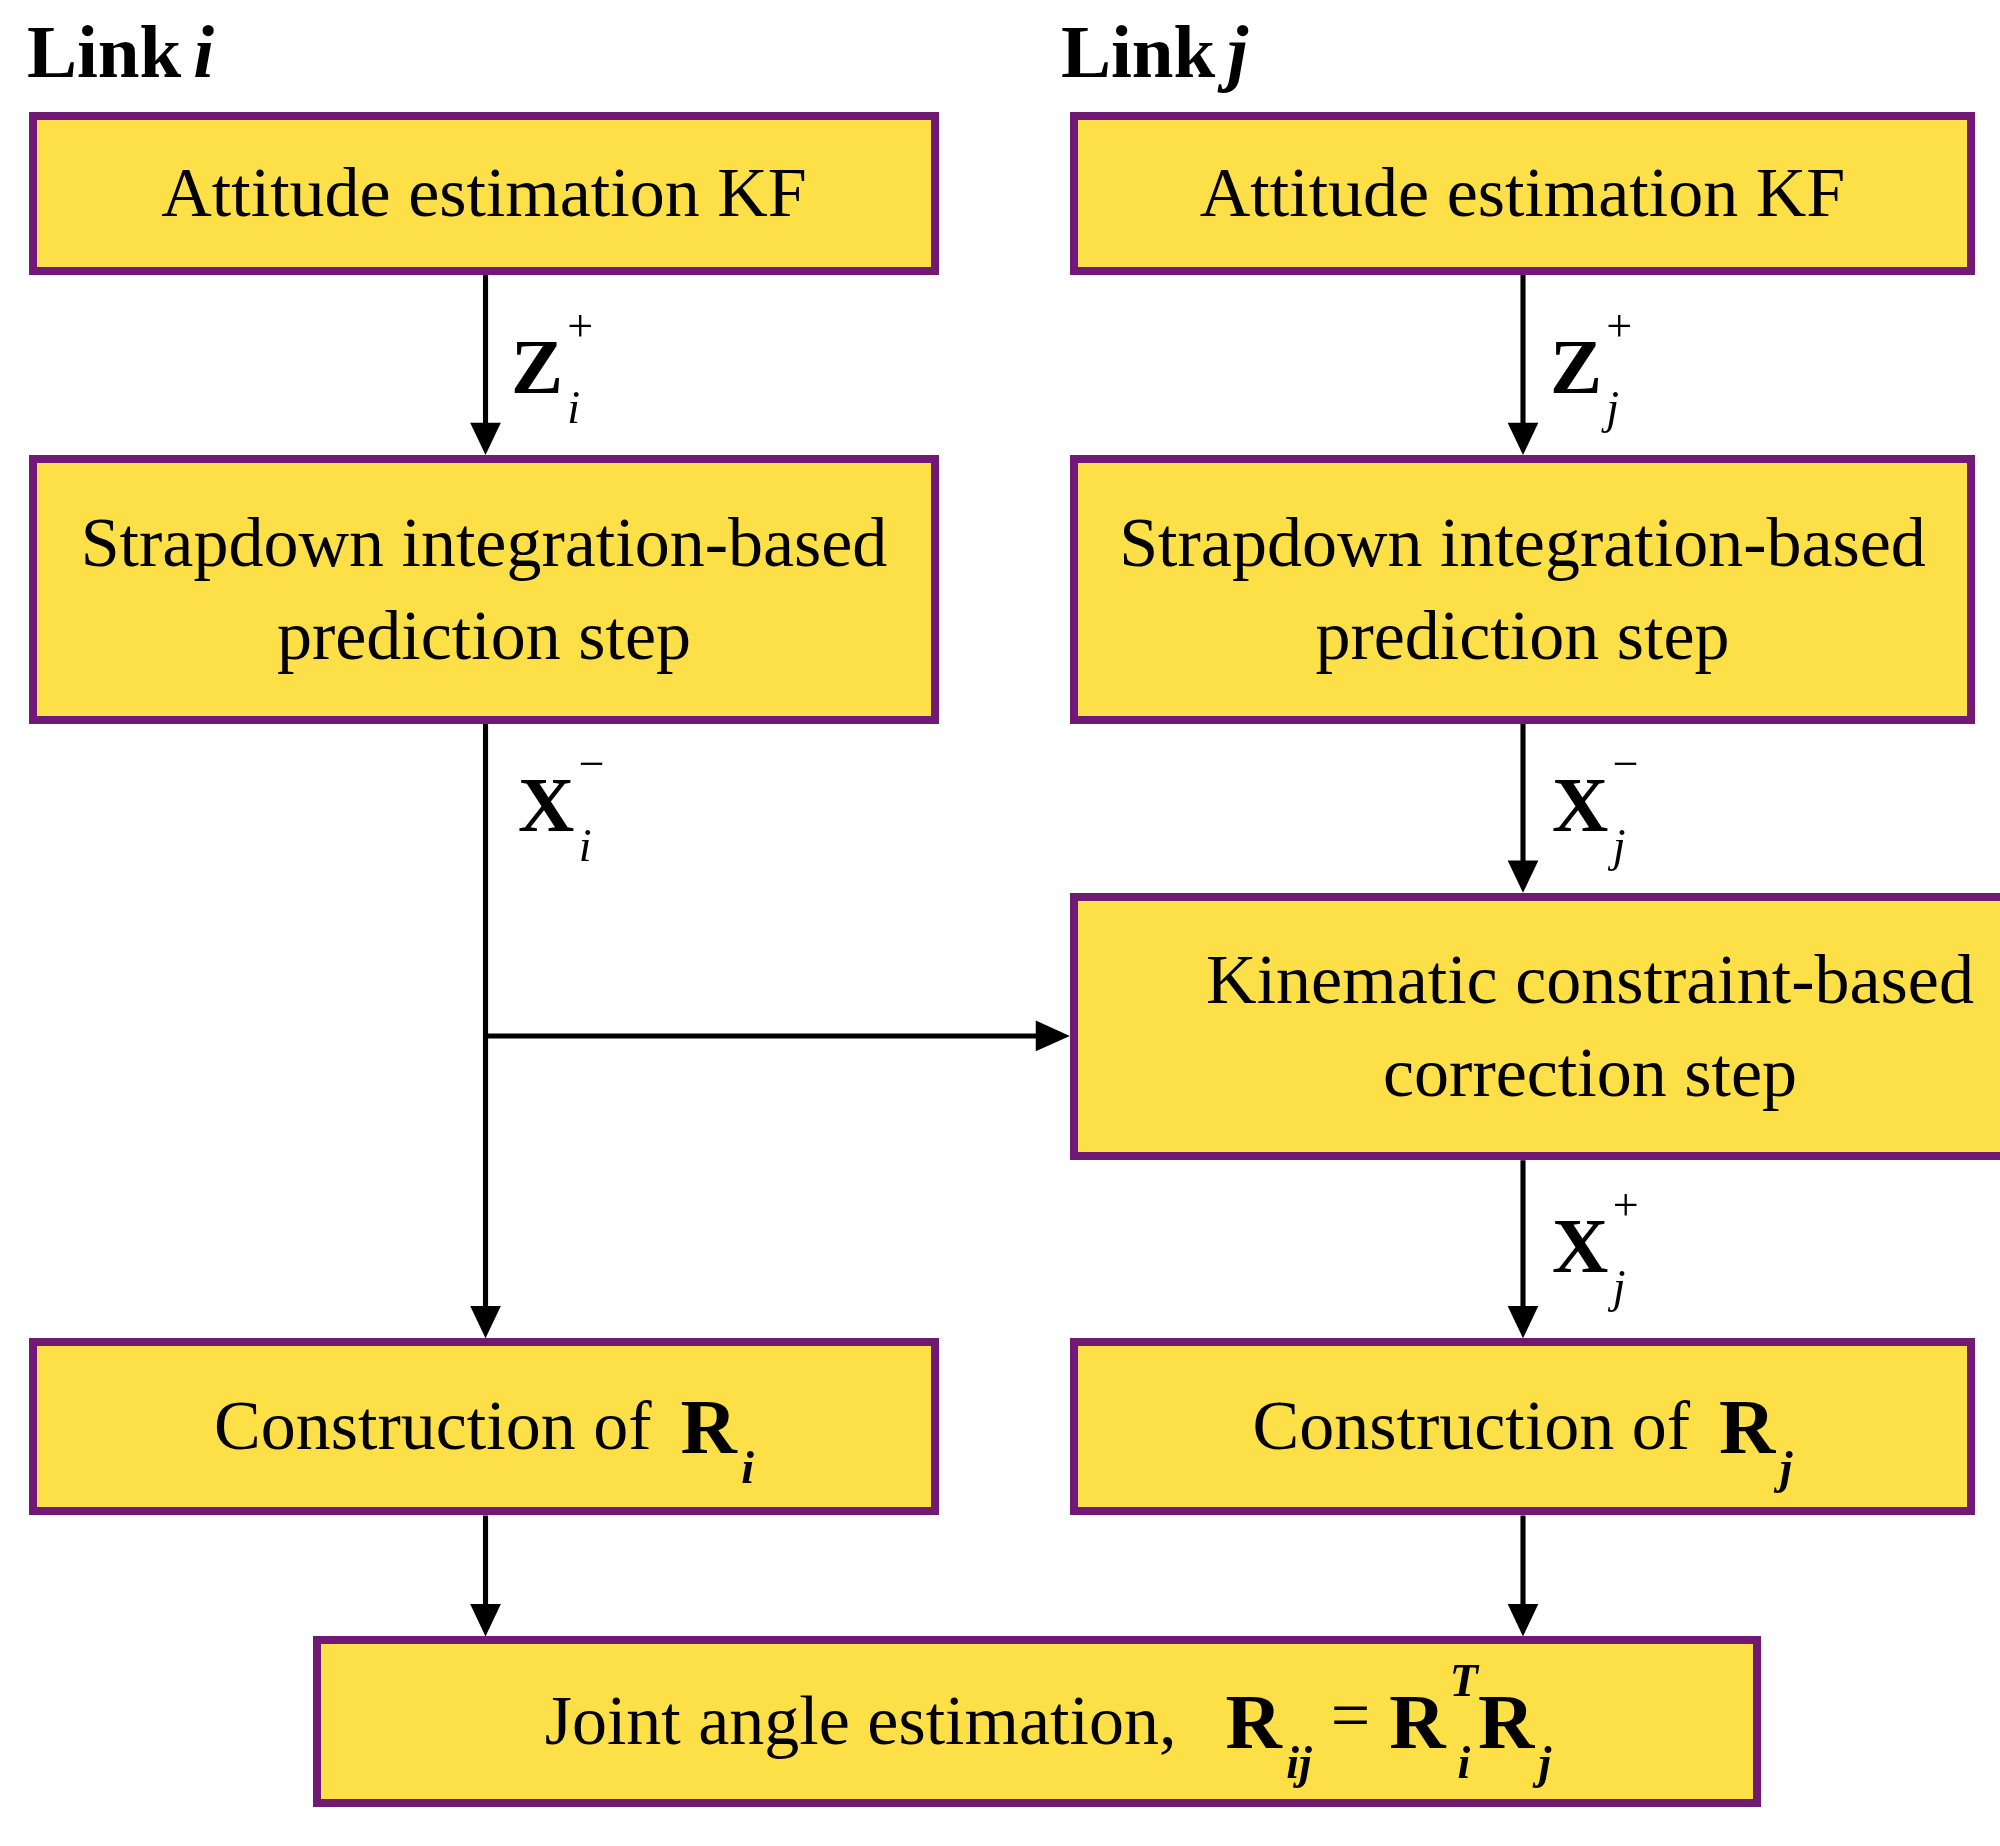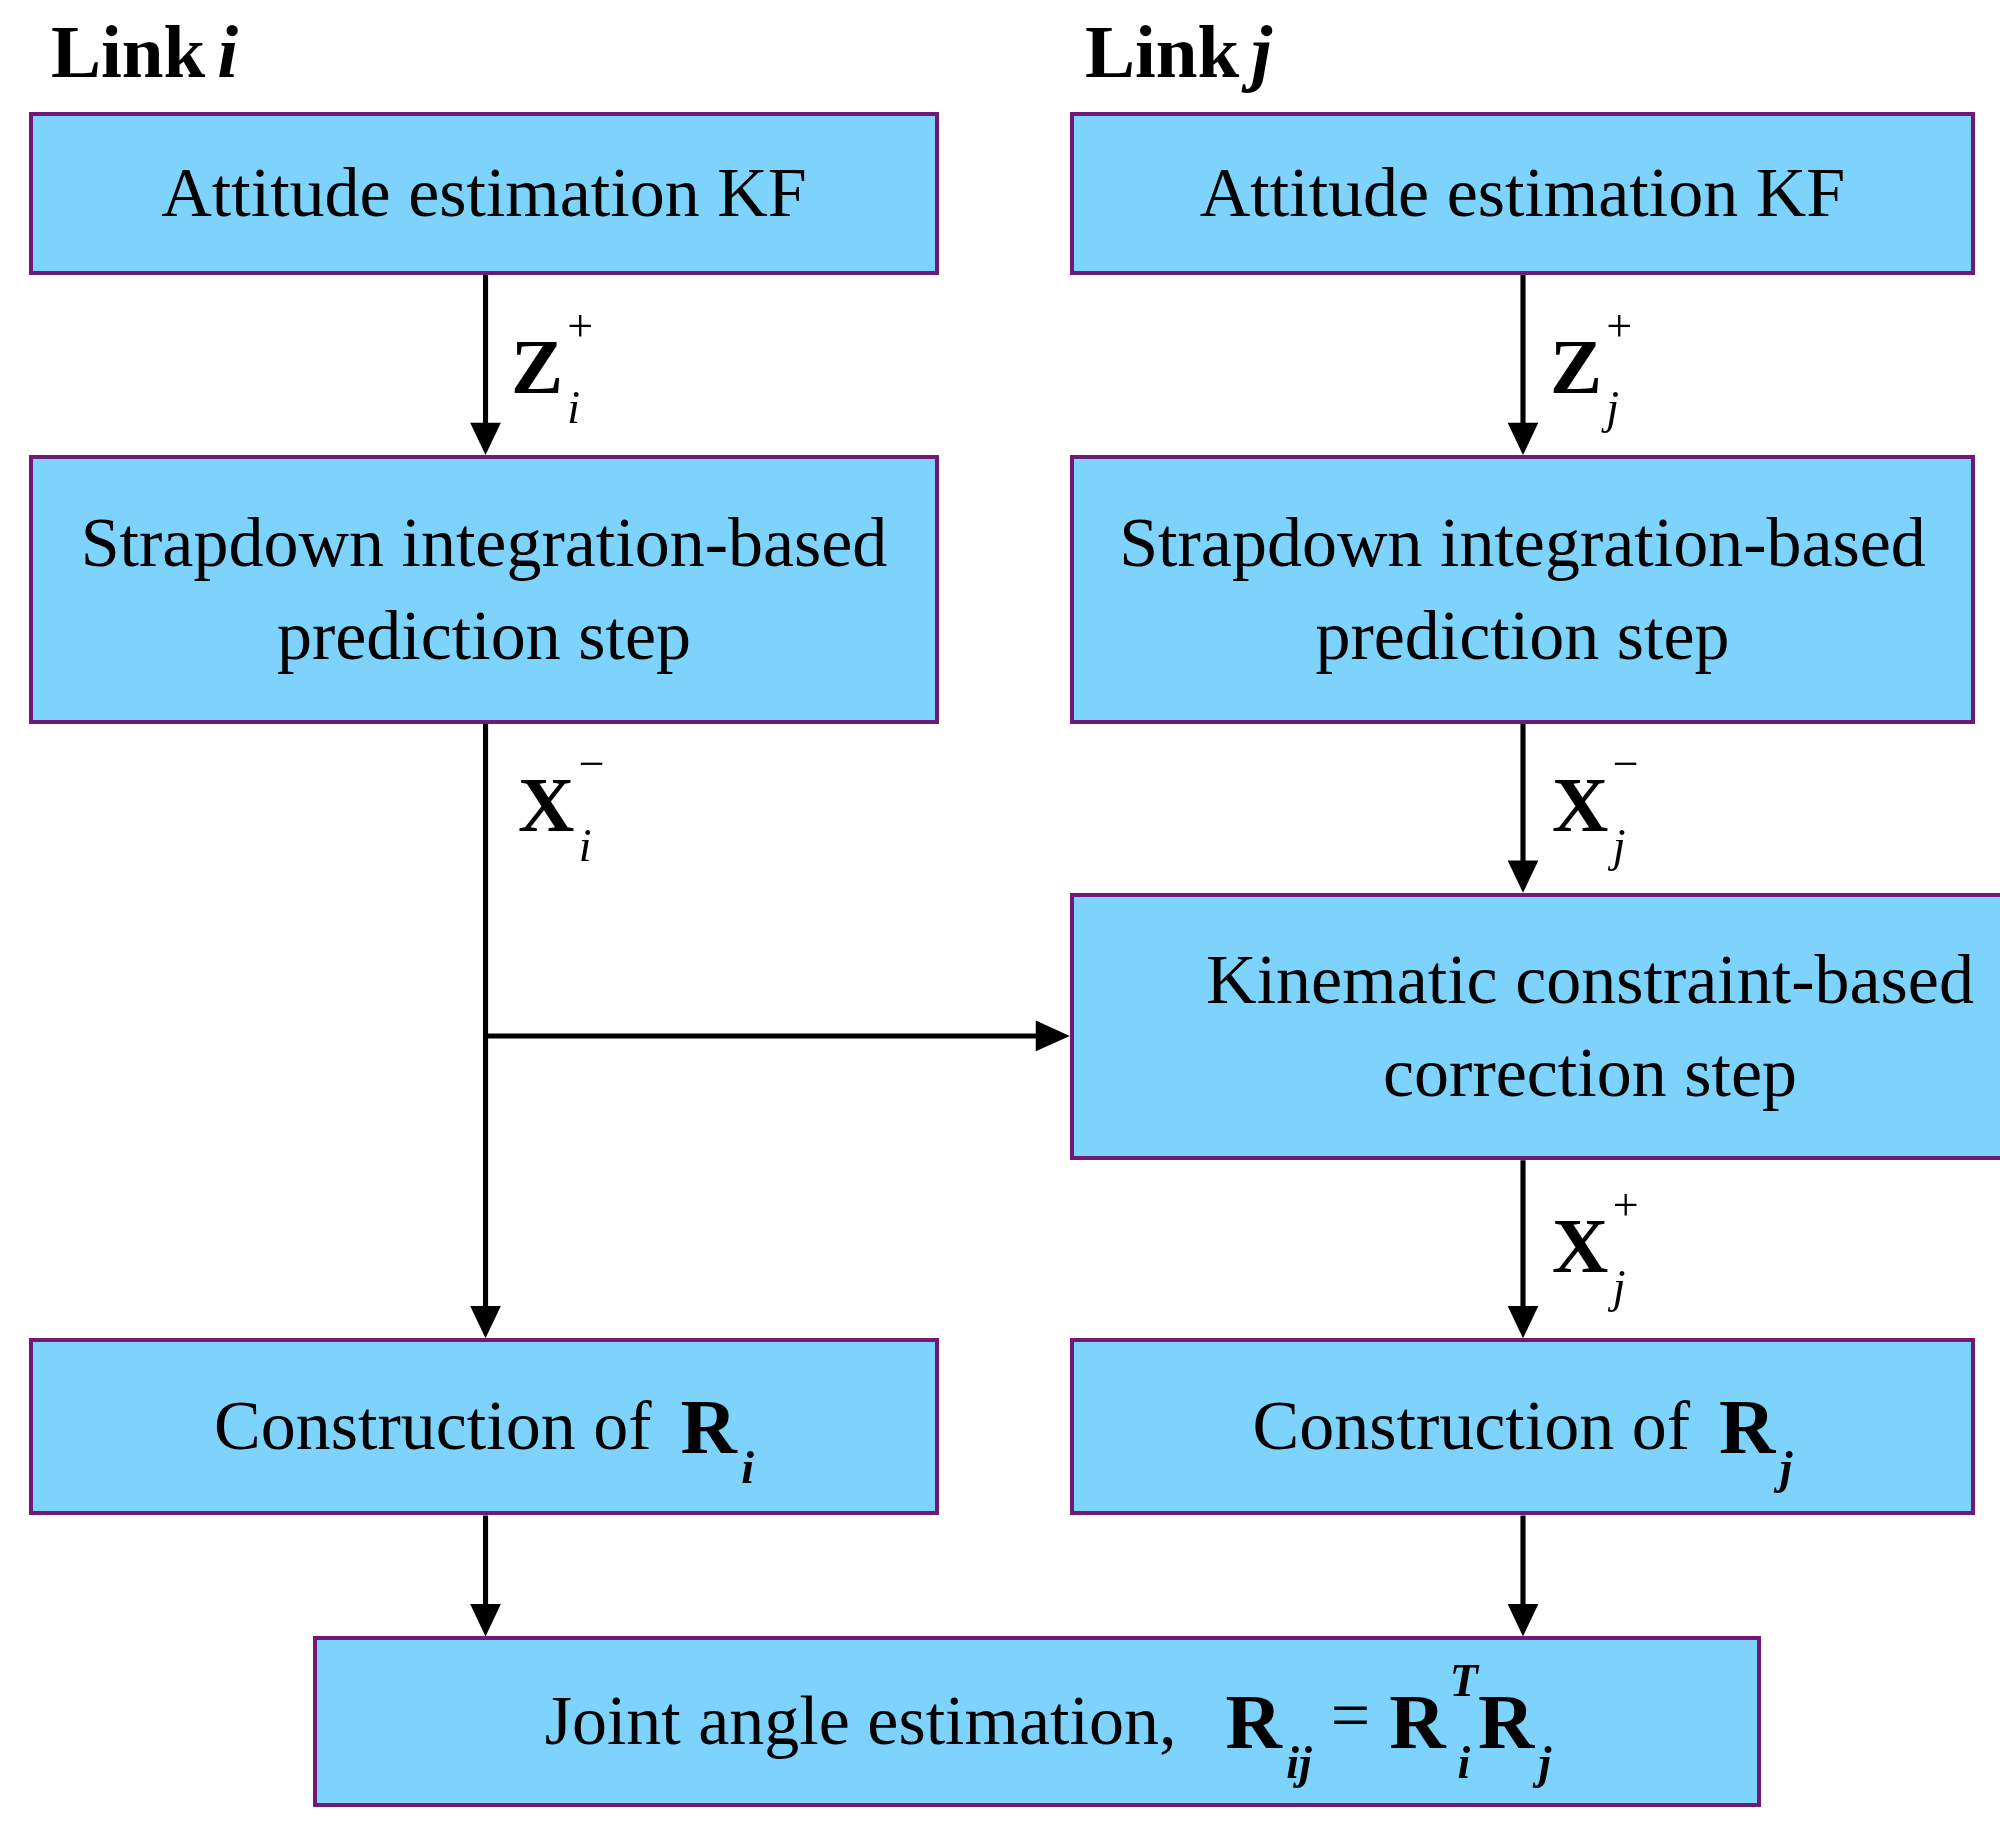--- a/index.html
+++ b/index.html
@@ -23,31 +23,30 @@
     width: 2000px;
     height: 1847px;
   }
   
   .col-header {
     position: absolute;
     font-size: 75px;
     font-weight: bold;
     line-height: 1;
     white-space: nowrap;
-    margin-left: 24px;
   }
   .col-header .hsub {
     font-style: italic;
     margin-left: 12px;
   }
   
   .fbox {
     position: absolute;
-    border: 4px solid #701a75;
-    background: #7dd3fc;
+    border: 8px solid #701a75;
+    background: #fde047;
     box-sizing: border-box;
     display: flex;
     flex-direction: column;
     justify-content: center;
     font-size: 70px;
     line-height: 1.32;
     text-align: center;
   }
   .fbox .line { white-space: nowrap; }
   .boxrow {

